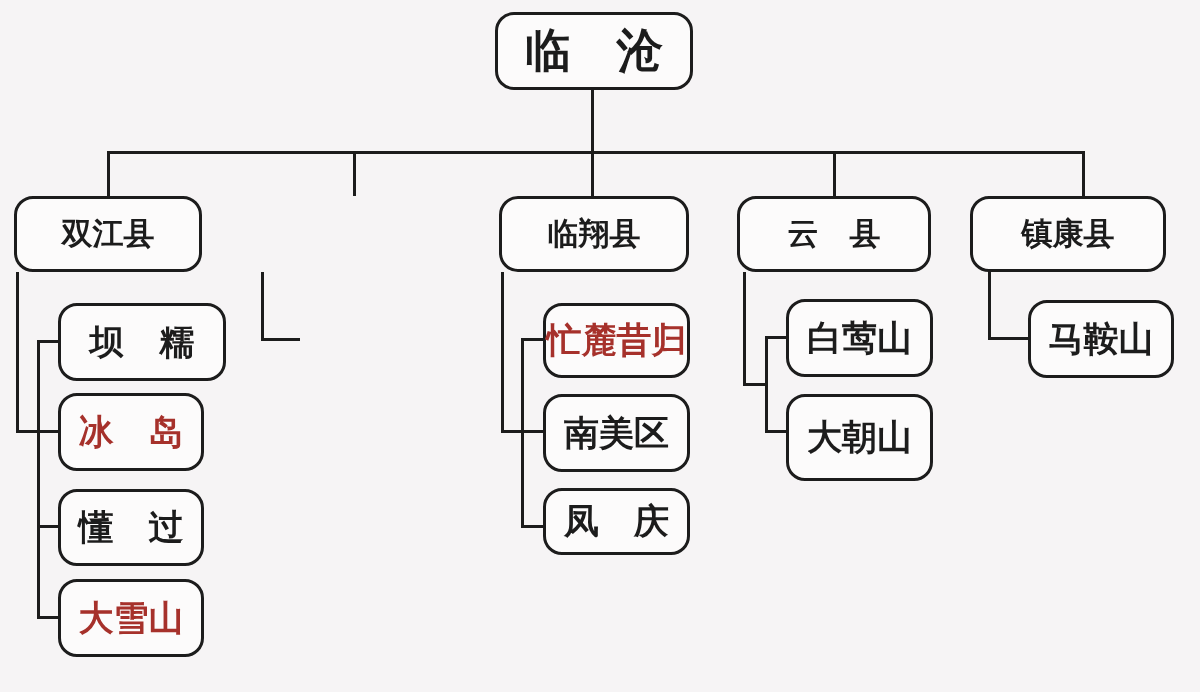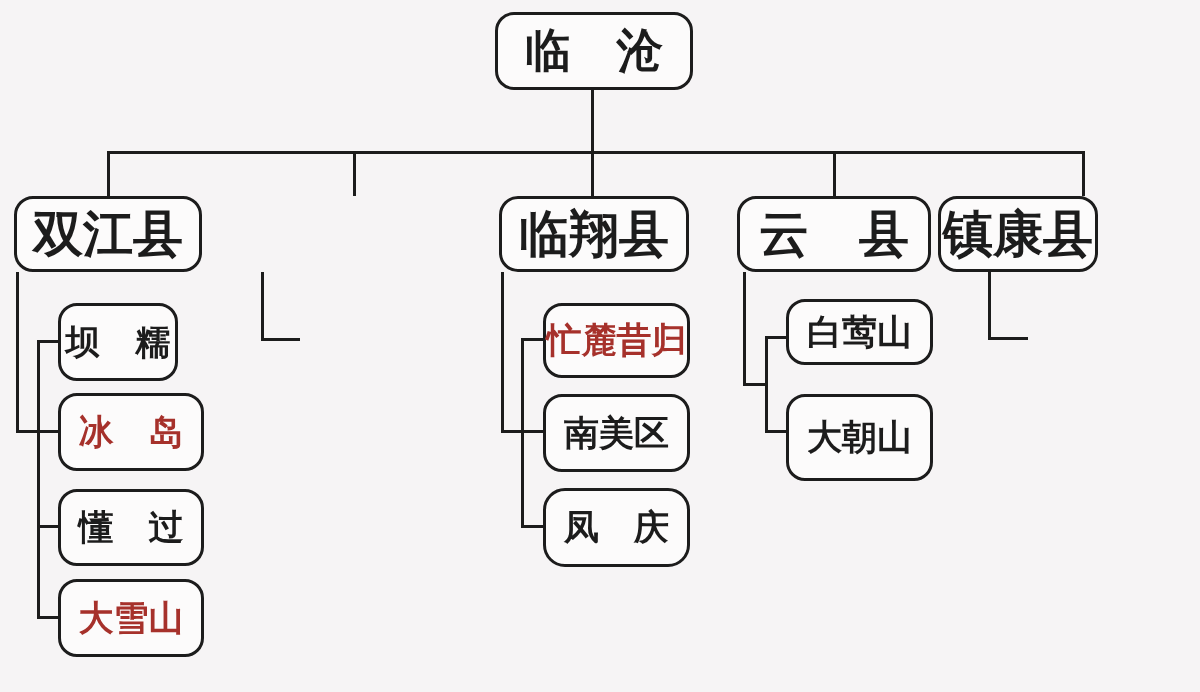--- a/index.html
+++ b/index.html
@@ -28,21 +28,21 @@
     border: 3px solid var(--line);
     border-radius: 19px;
     background: var(--box-bg);
     color: var(--text);
     font-weight: 700;
     white-space: nowrap;
     z-index: 2;
   }
   .node[data-variant="highlight"] { color: var(--highlight); }
   .node.root   { font-size: 46px; }
-  .node.county { font-size: 50px; }
+  .node.county { font-size: 31px; }
   .node.leaf   { font-size: 35px; }
   .line {
     position: absolute;
     background: var(--line);
     z-index: 1;
   }
   .line.v { width: 3px; }
   .line.h { height: 3px; }
 </style>
 </head>
@@ -55,52 +55,53 @@
   <div class="line v" style="left:591px; top:90px; height:106px;"></div>
   <div class="line h" style="left:107px; top:151px; width:978px;"></div>
   <div class="line v" style="left:107px; top:151px; height:45px;"></div>
   <div class="line v" style="left:353px; top:151px; height:45px;"></div>
   <div class="line v" style="left:833px; top:151px; height:45px;"></div>
   <div class="line v" style="left:1082px; top:151px; height:45px;"></div>
 
   <div class="node county" style="left:14px;  top:196px; width:188px; height:76px;">双江县</div>
   <div class="node county" style="left:737px; top:196px; width:194px; height:76px;">云　县</div>
   <div class="node county" style="left:499px; top:196px; width:190px; height:76px;">临翔县</div>
-  <div class="node county" style="left:938px; top:196px; width:160px; height:76px;">镇康县</div>
+  <div class="node county" style="left:970px; top:196px; width:196px; height:76px;">镇康县</div>
 
   <div class="line v" style="left:16px; top:272px; height:161px;"></div>
   <div class="line h" style="left:16px; top:430px; width:42px;"></div>
   <div class="line v" style="left:37px; top:340px; height:279px;"></div>
   <div class="line h" style="left:37px; top:340px; width:21px;"></div>
   <div class="line h" style="left:37px; top:525px; width:21px;"></div>
   <div class="line h" style="left:37px; top:616px; width:21px;"></div>
 
-  <div class="node leaf" style="left:58px; top:303px; width:120px; height:78px;" data-variant="default">坝　糯</div>
+  <div class="node leaf" style="left:58px; top:303px; width:168px; height:78px;" data-variant="default">坝　糯</div>
   <div class="node leaf" style="left:58px; top:489px; width:146px; height:77px;" data-variant="default">懂　过</div>
   <div class="node leaf" style="left:58px; top:393px; width:146px; height:78px;" data-variant="highlight">冰　岛</div>
   <div class="node leaf" style="left:58px; top:579px; width:146px; height:78px;text-align:center;" data-variant="highlight">大雪山</div>
 
   <div class="line v" style="left:261px; top:272px; height:69px;"></div>
   <div class="line h" style="left:261px; top:338px; width:39px;"></div>
 
   <div class="line v" style="left:501px; top:272px; height:161px;"></div>
   <div class="line h" style="left:501px; top:430px; width:42px;"></div>
   <div class="line v" style="left:521px; top:338px; height:190px;"></div>
   <div class="line h" style="left:521px; top:338px; width:22px;"></div>
   <div class="line h" style="left:521px; top:525px; width:22px;"></div>
 
   <div class="node leaf" style="left:543px; top:394px; width:147px; height:78px;" data-variant="default">南美区</div>
   <div class="node leaf" style="left:543px; top:303px; width:147px; height:75px;" data-variant="highlight">忙麓昔归</div>
-  <div class="node leaf" style="left:543px; top:488px; width:147px; height:79px;border-radius:22px;" data-variant="default">凤　庆</div>
+  <div class="node leaf" style="left:543px; top:488px; width:147px; height:67px;" data-variant="default">凤　庆</div>
 
   <div class="line v" style="left:743px; top:272px; height:114px;"></div>
   <div class="line h" style="left:743px; top:383px; width:25px;"></div>
   <div class="line v" style="left:765px; top:336px; height:97px;"></div>
   <div class="line h" style="left:765px; top:336px; width:21px;"></div>
   <div class="line h" style="left:765px; top:430px; width:21px;"></div>
 
-  <div class="node leaf" style="left:786px; top:299px; width:147px; height:66px;" data-variant="default">白莺山</div>
+  <div class="node leaf" style="left:786px; top:299px; width:147px; height:78px;" data-variant="default">白莺山</div>
   <div class="node leaf" style="left:786px; top:394px; width:147px; height:87px;" data-variant="default">大朝山</div>
 
   <div class="line v" style="left:988px; top:272px; height:68px;"></div>
   <div class="line h" style="left:988px; top:337px; width:40px;"></div>
+  <div class="node leaf" style="left:1028px; top:300px; width:146px; height:78px;" data-variant="default">马鞍山</div>
 
 </div>
 
 </body></html>

